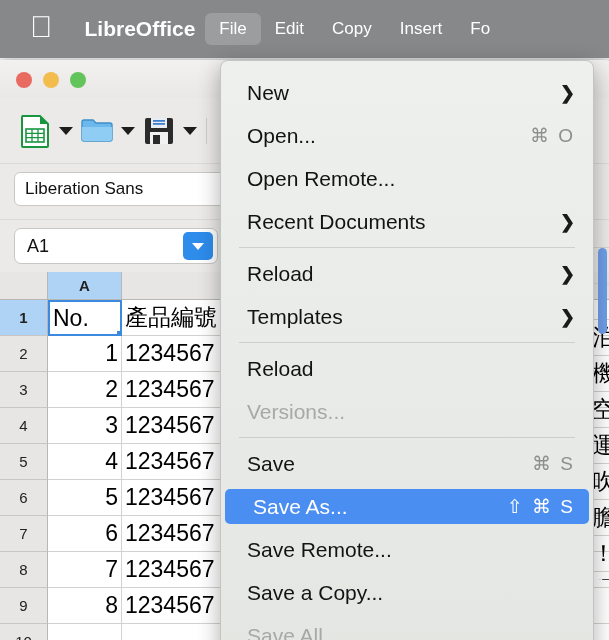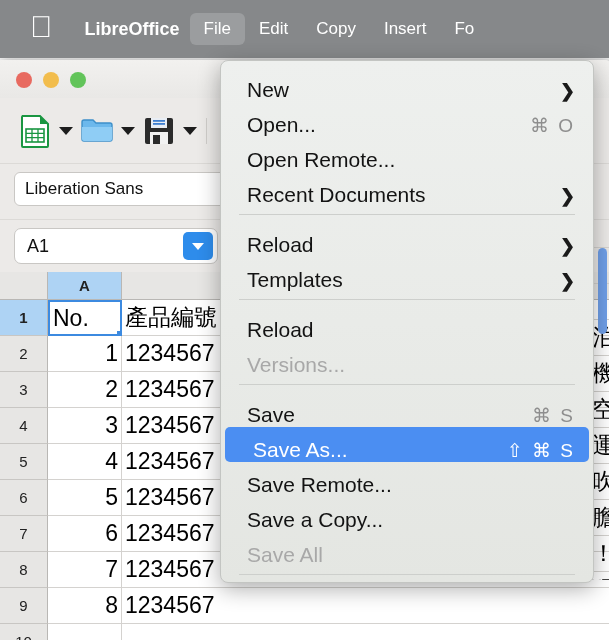--- a/index.html
+++ b/index.html
@@ -20,21 +20,21 @@
   }
   .menubar .apple-logo {
     margin-left: 30px; margin-right: 22px;
     color: #ffffff; font-size: 30px; line-height: 1;
     position: relative; top: -2px;
   }
   .menubar .mb-item {
     color: #ffffff; font-size: 17px; padding: 6px 14px;
     border-radius: 6px; white-space: nowrap;
   }
-  .menubar .mb-app { font-weight: bold; font-size: 18px; padding: 6px 10px; }
+  .menubar .mb-app { font-weight: bold; font-size: 21px; padding: 6px 10px; }
   .menubar .mb-item.active { background: #9b9d9f; }
 
   
   .calc-window {
     position: absolute; left: 0; top: 60px; width: 614px; height: 580px;
     background: #edecea;
     border-top-left-radius: 0px; border-top-right-radius: 10px;
     box-shadow: 0 0 14px rgba(0,0,0,0.40);
     overflow: hidden;
   }
@@ -147,23 +147,23 @@
     background: #eceeec;
     background-image: linear-gradient(180deg, #eef0ee 0%, #e9ebe8 50%, #e4e6e2 100%);
     border-radius: 8px;
     border: 1px solid #c3c5c2;
     box-shadow: 0 6px 22px rgba(0,0,0,0.32);
     z-index: 60;
     overflow: hidden;
     padding-top: 6px;
   }
   .mi {
-    height: 35px; display: flex; align-items: flex-end; justify-content: space-between;
+    height: 35px; display: flex; align-items: center; justify-content: space-between;
     padding: 0 14px 0 22px; font-size: 21px; color: #131313; box-sizing: border-box;
-    margin: 0 4px; border-radius: 5px; white-space: nowrap; gap: 40px;
+    margin: 8px 4px; border-radius: 5px; white-space: nowrap; gap: 40px;
   }
   .mi.disabled { color: #a8a8a8; }
   .mi.highlight { background: #4b8ef2; color: #ffffff; padding-left: 28px; }
   .mi .shortcut { font-size: 19px; color: #8e8e8e; letter-spacing: 2px; }
   .mi.highlight .shortcut { color: #ffffff; }
   .mi .submenu-arrow { font-size: 18px; color: #1a1a1a; font-weight: bold; }
   .mi-sep { height: 1px; background: #cdcfcc; margin: 7px 18px; }
 
   
   .clip-col {

